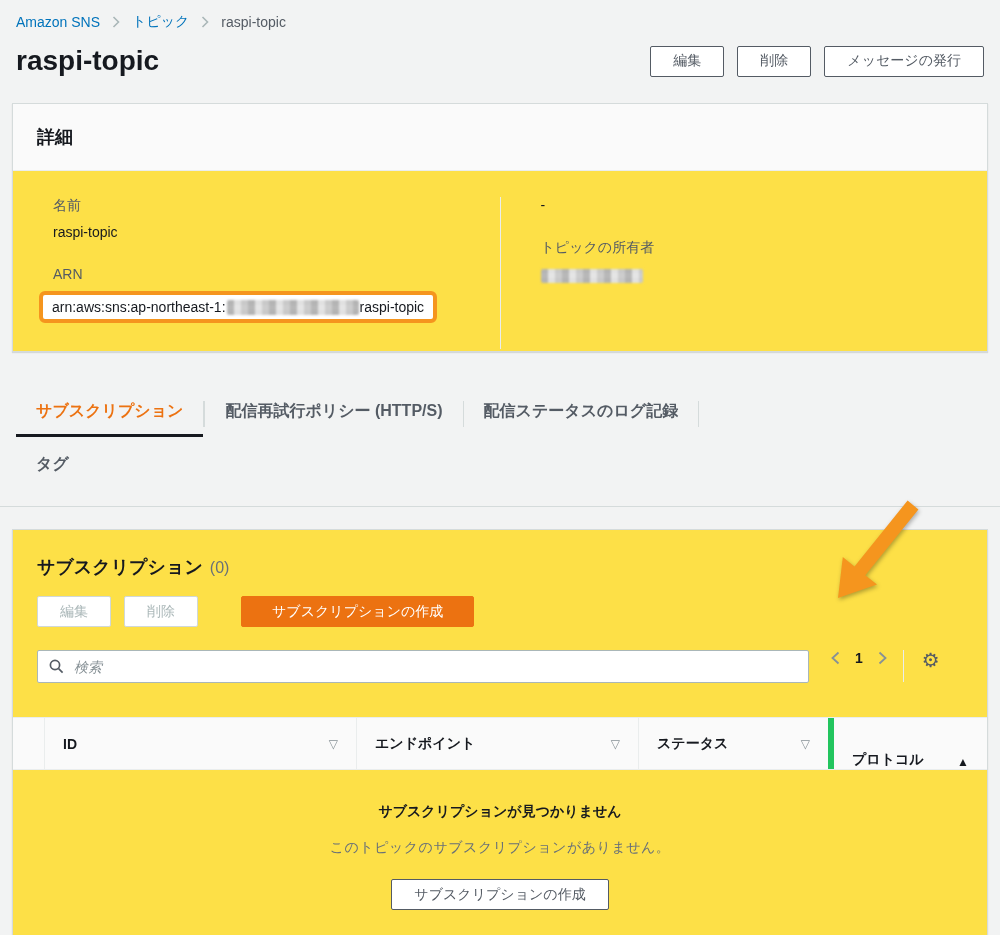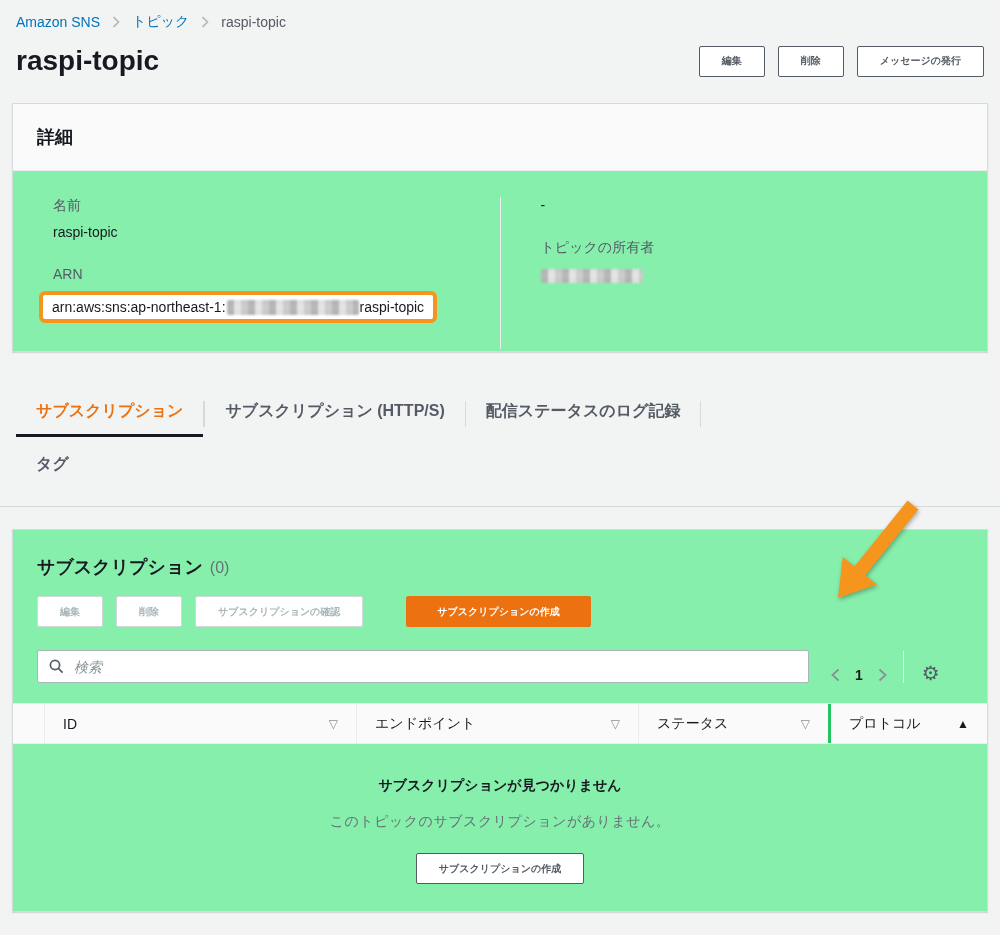--- a/index.html
+++ b/index.html
@@ -17,27 +17,27 @@
   .crumb-current { color:#545b64; }
   
   .page-header { display:flex; align-items:center; justify-content:space-between; padding:14px 16px 0 16px; margin-bottom:26px; }
   .page-title { font-size:28px; font-weight:700; margin:0; }
   .header-actions { display:flex; gap:13px; }
   
   .btn {
     display:inline-flex; align-items:center; justify-content:center;
     height:31px; padding:0 22px; background:#fff;
     border:1px solid #545b64; border-radius:2px;
-    color:#545b64; font-weight:700; font-size:10px; white-space:nowrap; cursor:pointer;
+    color:#545b64; font-weight:400; font-size:14px; white-space:nowrap; cursor:pointer;
     font-family:inherit;
   }
   .btn.disabled { color:#aab7b8; border-color:#d0d8d8; cursor:default; }
   .btn.primary { background:#ec7211; border-color:#ec7211; color:#fff; padding:0 30px; }
   
-  .panel { margin:0 12px; background:#86efac; border:1px solid #d5dbdb; box-shadow:0 1px 1px rgba(0,28,36,.12); }
+  .panel { margin:0 12px; background:#fde047; border:1px solid #d5dbdb; box-shadow:0 1px 1px rgba(0,28,36,.12); }
   .panel-header { background:#fafafa; border-bottom:1px solid #eaeded; padding:21px 24px; }
   .panel-title { font-size:18px; font-weight:700; }
   .details-body { display:flex; padding:26px 0 2px; }
   .details-col { flex:1; padding:0 40px; }
   .details-col.right { border-left:1px solid #eaeded; }
   .field { margin-bottom:26px; }
   .field-label { color:#545b64; margin-bottom:9px; }
   .field-value { color:#16191f; }
   .arn-row { margin-left:-14px; }
   .arn-box {
@@ -61,44 +61,44 @@
   .tab-divider { width:1px; height:26px; background:#d5dbdb; }
   .tabs-row2 { margin:6px 16px 0; display:flex; }
   .section-divider { border:none; border-top:1px solid #d5dbdb; margin:16px 0 0; }
   
   .sub-panel { margin-top:22px; padding-top:25px; }
   .sub-title-row { padding:0 24px; display:flex; align-items:baseline; gap:7px; }
   .sub-title { font-size:18px; font-weight:700; }
   .sub-count { font-size:16px; color:#687078; font-weight:400; }
   .sub-actions { display:flex; align-items:center; gap:13px; padding:0 24px; margin-top:17px; }
   .sub-actions .primary { margin-left:30px; }
-  .search-row { display:flex; align-items:flex-end; padding:0 24px; margin-top:23px; }
+  .search-row { display:flex; align-items:flex-start; padding:0 24px; margin-top:23px; }
   .search-box {
     width:772px; height:33px; background:#fff; border:1px solid #aab7b8; border-radius:2px;
     display:flex; align-items:center; gap:8px; padding:0 11px;
   }
   .search-box input { flex:1; border:none; outline:none; font-size:14px; font-family:inherit; background:transparent; color:#16191f; }
   .search-box input::placeholder { color:#879196; font-style:italic; }
   .pagination { display:flex; align-items:center; gap:15px; margin-left:22px; }
   .page-num { font-weight:700; }
   .pg-btn { display:flex; align-items:center; cursor:pointer; }
   .pag-divider { width:1px; height:32px; background:#eaeded; margin-left:16px; }
   .gear-btn { margin-left:18px; font-size:20px; color:#545b64; cursor:pointer; line-height:1; }
   
   .table-header {
-    display:flex; margin-top:20px; height:41px;
+    display:flex; margin-top:34px; height:53px;
     background:#fafafa; border-top:1px solid #eaeded; border-bottom:1px solid #eaeded;
-    font-weight:400;
+    font-weight:700;
   }
   .th { display:flex; align-items:center; justify-content:space-between; padding:0 18px; }
   .th.sel { width:31px; padding:0; }
   .th.c-id { width:312px; border-left:1px solid #eaeded; }
   .th.c-endpoint { width:282px; border-left:1px solid #eaeded; }
   .th.c-status { width:190px; border-left:1px solid #eaeded; }
-  .th.c-protocol { flex:1; border-left:3px solid #22c55e; }
+  .th.c-protocol { flex:1; border-left:6px solid #22c55e;align-items:flex-end; }
   .sort { color:#879196; font-size:12px; cursor:pointer; }
   .sort.active { color:#16191f; }
   
   .empty { text-align:center; padding:33px 0 27px; }
   .empty-title { font-weight:700; }
   .empty-msg { color:#687078; margin-top:18px; letter-spacing:.5px; }
   .empty-action { margin-top:22px; }
   
   .arrow-overlay { position:absolute; left:0; top:0; width:1000px; height:935px; pointer-events:none; z-index:20; }
 </style>
@@ -160,39 +160,38 @@
         <span class="redact owner"></span>
       </div>
     </div>
   </div>
 </div>
 
 <div class="tabs-row1">
   <div class="tab active">サブスクリプション</div>
   <div class="tab-divider"></div>
   <div class="tab-divider"></div>
-  <div class="tab">サブスクリプション (HTTP/S)</div>
+  <div class="tab">配信再試行ポリシー (HTTP/S)</div>
   <div class="tab-divider"></div>
   <div class="tab">配信ステータスのログ記録</div>
   <div class="tab-divider"></div>
 </div>
 <div class="tabs-row2">
   <div class="tab">タグ</div>
 </div>
 <hr class="section-divider">
 
 <div class="panel sub-panel">
   <div class="sub-title-row">
     <span class="sub-title">サブスクリプション</span>
     <span class="sub-count">(0)</span>
   </div>
   <div class="sub-actions">
     <button class="btn disabled">編集</button>
     <button class="btn disabled">削除</button>
-    <button class="btn disabled">サブスクリプションの確認</button>
     <button class="btn primary">サブスクリプションの作成</button>
   </div>
   <div class="search-row">
     <div class="search-box">
       <span style="display:flex;">
         <svg width="15" height="15" viewBox="0 0 15 15">
             <circle cx="6" cy="6" r="4.6" fill="none" stroke="#545b64" stroke-width="1.7"></circle>
             <line x1="9.6" y1="9.6" x2="13.6" y2="13.6" stroke="#545b64" stroke-width="1.7"></line>
           </svg>
       </span>

